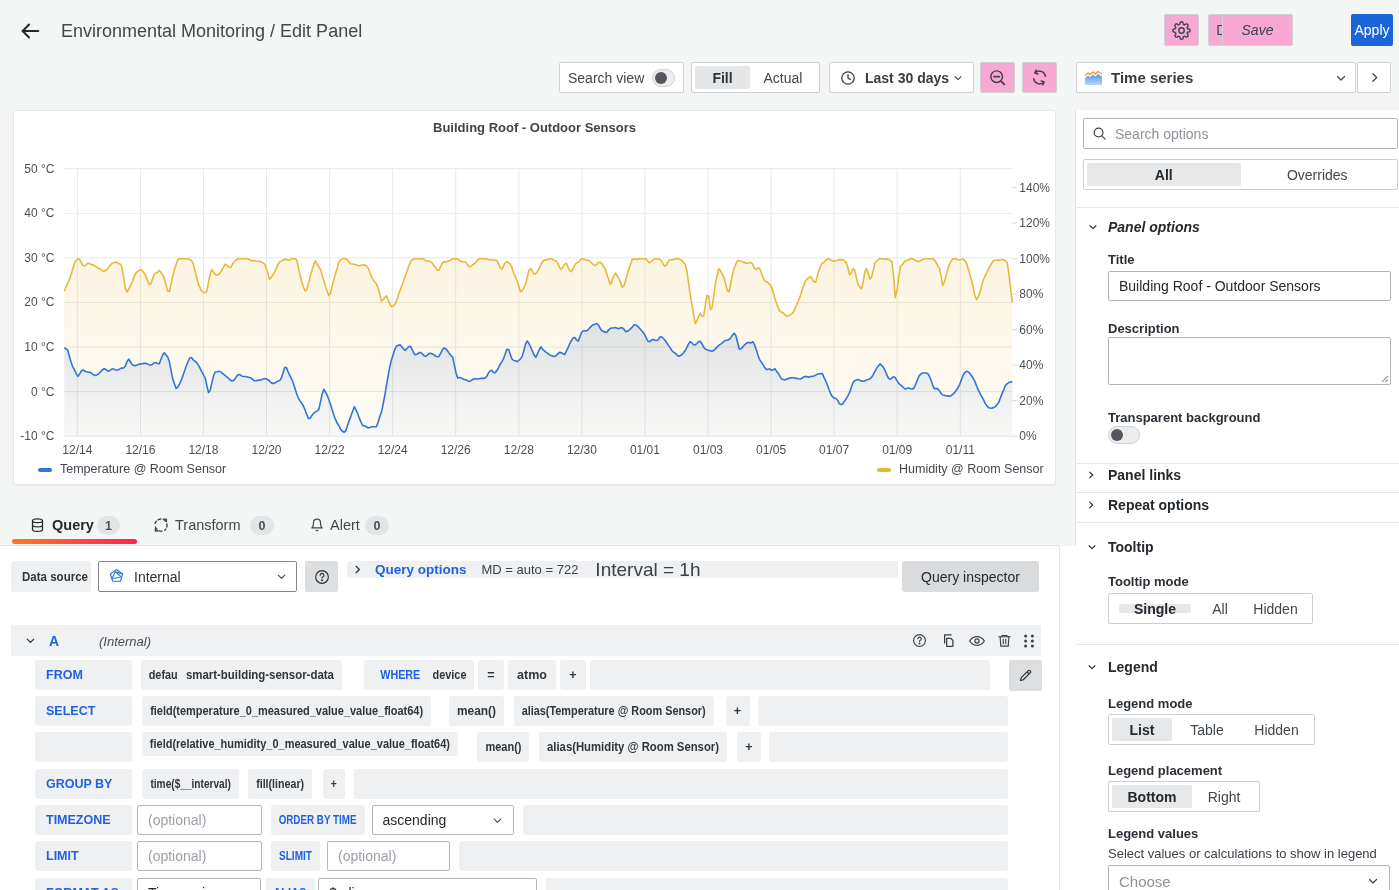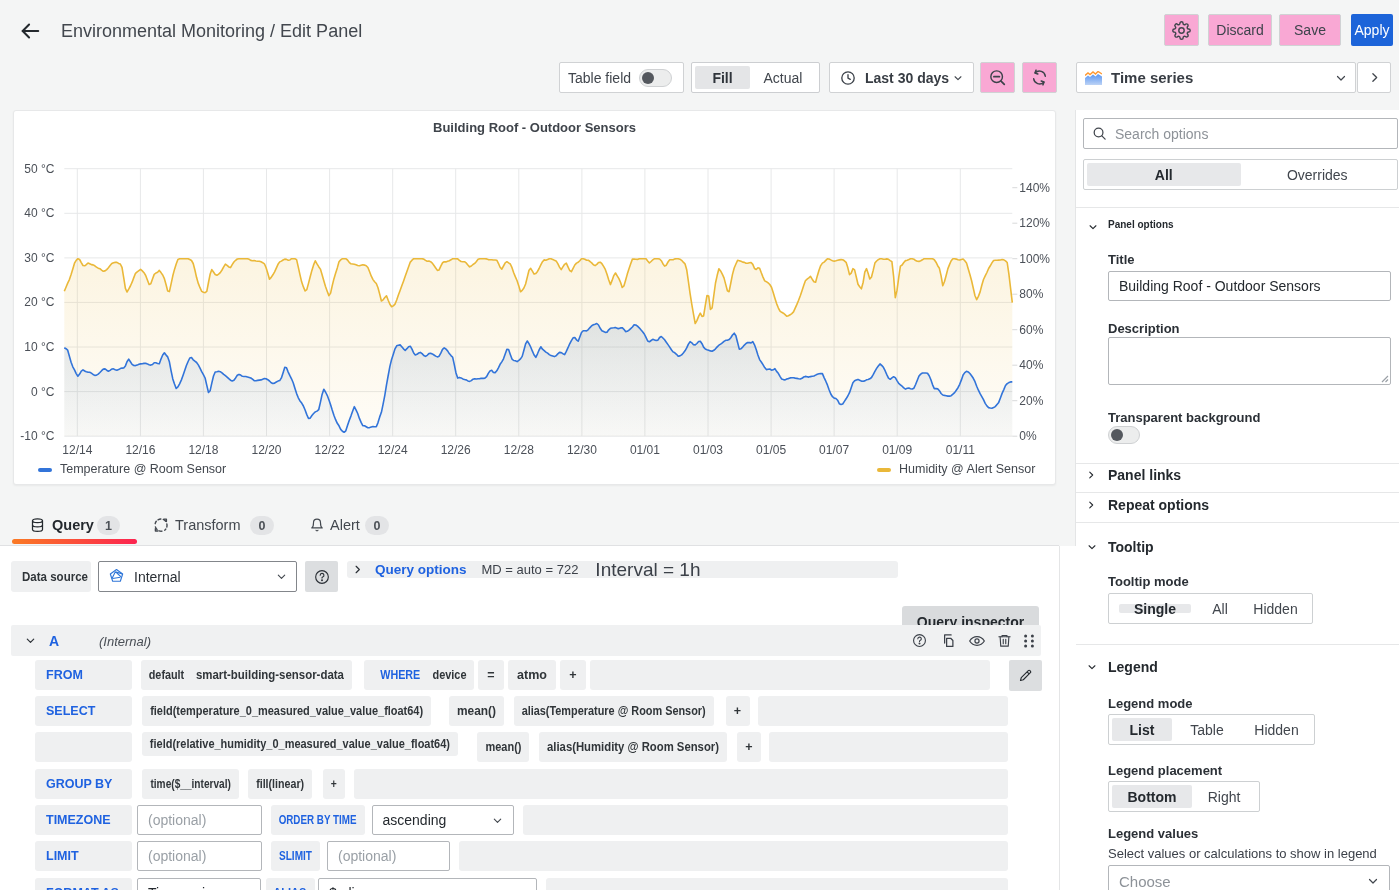--- a/index.html
+++ b/index.html
@@ -22,25 +22,25 @@
     <path d="M11 5l-7 7 7 7"></path>
   </svg>
 <div class="abs" style="left:61px;top:21px;font-size:18px;color:#42474e;font-weight:500;">Environmental Monitoring / Edit Panel</div>
 <div class="btn wbtn abs" style="left:1164px;top:14px;width:35px;height:32px;">
 <svg width="19" height="19" viewBox="0 0 24 24" fill="none" stroke="#41464d" stroke-width="1.8" stroke-linecap="round" stroke-linejoin="round">
       <circle cx="12" cy="12" r="3.4"></circle>
       <path d="M19.4 15a1.65 1.65 0 0 0 .33 1.82l.06.06a2 2 0 1 1-2.83 2.83l-.06-.06a1.65 1.65 0 0 0-1.82-.33 1.65 1.65 0 0 0-1 1.51V21a2 2 0 1 1-4 0v-.09A1.65 1.65 0 0 0 9 19.4a1.65 1.65 0 0 0-1.82.33l-.06.06a2 2 0 1 1-2.83-2.83l.06-.06a1.65 1.65 0 0 0 .33-1.82 1.65 1.65 0 0 0-1.51-1H3a2 2 0 1 1 0-4h.09A1.65 1.65 0 0 0 4.6 9a1.65 1.65 0 0 0-.33-1.82l-.06-.06a2 2 0 1 1 2.83-2.83l.06.06a1.65 1.65 0 0 0 1.82.33H9a1.65 1.65 0 0 0 1-1.51V3a2 2 0 1 1 4 0v.09a1.65 1.65 0 0 0 1 1.51 1.65 1.65 0 0 0 1.82-.33l.06-.06a2 2 0 1 1 2.83 2.83l-.06.06a1.65 1.65 0 0 0-.33 1.82V9a1.65 1.65 0 0 0 1.51 1H21a2 2 0 1 1 0 4h-.09a1.65 1.65 0 0 0-1.51 1z"></path>
     </svg>
 </div>
 <div class="btn wbtn abs" style="left:1208px;top:14px;width:64px;height:32px;">Discard</div>
-<div class="btn wbtn abs" style="left:1279px;top:14px;width:62px;height:32px;">Save</div>
+<div class="btn wbtn abs" style="left:1222px;top:14px;width:71px;height:32px;font-style:italic;">Save</div>
 <div class="btn abs" style="left:1351px;top:14px;width:42px;height:32px;background:#1c64d9;color:#fff;font-weight:500;">Apply</div>
 
 <div class="abs" style="left:559px;top:62px;width:125px;height:31px;background:#fff;border:1px solid #d0d2d4;border-radius:2px;display:flex;align-items:center;padding:0 8px;white-space:nowrap;">
-  <span style="font-size:14px;color:#41464d;">Table field</span>
+  <span style="font-size:14px;color:#41464d;">Search view</span>
   <span style="margin-left:8px;width:33px;height:18px;background:#eceded;border:1px solid #cfd1d3;border-radius:9px;position:relative;display:inline-block;">
       <span style="position:absolute;left:2px;top:2px;width:12px;height:12px;border-radius:50%;background:#54585e;"></span>
     </span>
 </div>
 <div class="seg abs" style="left:691px;top:62px;width:129px;height:31px;">
   <div class="s on" style="width:55px;padding:0;">Fill</div>
     <div class="s" style="flex:1;padding:0;">Actual</div>
 </div>
 <div class="abs" style="left:829px;top:62px;width:145px;height:31px;background:#fff;border:1px solid #d0d2d4;border-radius:2px;display:flex;align-items:center;padding:0 10px;">
     <svg width="16" height="16" viewBox="0 0 24 24" fill="none" stroke="#3c424a" stroke-width="2" stroke-linecap="round">
@@ -138,21 +138,21 @@
       <text x="630.9" y="343" text-anchor="middle" font-size="12" fill="#4b5058">01/01</text>
       <text x="694.0" y="343" text-anchor="middle" font-size="12" fill="#4b5058">01/03</text>
       <text x="757.1" y="343" text-anchor="middle" font-size="12" fill="#4b5058">01/05</text>
       <text x="820.1" y="343" text-anchor="middle" font-size="12" fill="#4b5058">01/07</text>
       <text x="883.2" y="343" text-anchor="middle" font-size="12" fill="#4b5058">01/09</text>
       <text x="946.3" y="343" text-anchor="middle" font-size="12" fill="#4b5058">01/11</text>
     </svg>
   <div class="abs" style="left:24px;top:357px;width:14px;height:4px;border-radius:2px;background:#3274D9;"></div>
   <div class="abs" style="left:46px;top:351px;font-size:12.5px;color:#43484f;">Temperature @ Room Sensor</div>
   <div class="abs" style="left:863px;top:357px;width:14px;height:4px;border-radius:2px;background:#EAB839;"></div>
-  <div class="abs" style="left:885px;top:351px;font-size:12.5px;color:#43484f;">Humidity @ Alert Sensor</div>
+  <div class="abs" style="left:885px;top:351px;font-size:12.5px;color:#43484f;">Humidity @ Room Sensor</div>
 </div>
 
 <div class="abs" style="left:0;top:546px;width:1399px;height:344px;background:#fff;"></div>
 <div class="abs" style="left:1059px;top:546px;width:1px;height:344px;background:#e4e5e6;"></div>
 <div class="abs" style="left:0;top:545px;width:1059px;height:1px;background:#e0e1e3;"></div>
 
 <div class="abs" style="left:30px;top:517px;">
   <svg width="15" height="16" viewBox="0 0 24 24" fill="none" stroke="#24292e" stroke-width="2">
       <ellipse cx="12" cy="5" rx="8" ry="3"></ellipse>
       <path d="M4 5v14c0 1.66 3.58 3 8 3s8-1.34 8-3V5"></path>
@@ -203,21 +203,21 @@
     </svg>
 </div>
 <div class="abs" style="left:347px;top:561px;width:551px;height:17px;background:#eff0f1;border-radius:3px;display:flex;align-items:center;padding:0 5px;">
   <svg width="11" height="11" viewBox="0 0 24 24" fill="none" stroke="#2b3036" stroke-width="2.6" stroke-linecap="round" stroke-linejoin="round">
       <path d="M9 5l7 7-7 7"></path>
     </svg>
   <span style="font-size:13.5px;font-weight:700;color:#1f62e0;margin-left:12px;">Query options</span>
   <span style="font-size:13px;color:#3c4149;margin-left:15px;">MD = auto = 722</span>
   <span style="font-size:19px;color:#3c4149;margin-left:17px;">Interval = 1h</span>
 </div>
-<div class="abs btn" style="left:902px;top:561px;width:137px;height:31px;background:#d9dbdd;border-radius:3px;font-weight:700;font-size:14px;color:#24292e;margin-top:45px;">Query inspector</div>
+<div class="abs btn" style="left:902px;top:561px;width:137px;height:31px;background:#d9dbdd;border-radius:3px;font-weight:400;font-size:14px;color:#24292e;">Query inspector</div>
 
 <div class="abs" style="left:11px;top:625px;width:1030px;height:31px;background:#f0f1f2;border-radius:2px;"></div>
 <svg class="abs" style="left:25px;top:635px;" width="11" height="11" viewBox="0 0 24 24" fill="none" stroke="#2b3036" stroke-width="2.6" stroke-linecap="round" stroke-linejoin="round">
     <path d="M5 9l7 7 7-7"></path>
   </svg>
 <div class="abs" style="left:49px;top:633px;font-size:14px;font-weight:700;color:#1f62e0;">A</div>
 <div class="abs" style="left:99px;top:634px;font-size:13px;font-style:italic;color:#4a4f56;">(Internal)</div>
 <svg class="abs" style="left:912px;top:633px;" width="15" height="15" viewBox="0 0 24 24" fill="none" stroke="#3c4149" stroke-width="1.8">
     <circle cx="12" cy="12" r="9.5"></circle>
     <path d="M9.3 9.3a2.8 2.8 0 1 1 3.7 2.7c-.8.3-1 1-1 1.6" stroke-linecap="round"></path>
@@ -245,21 +245,21 @@
     <circle cx="2.6" cy="12" r="1.5"></circle>
     <circle cx="9.4" cy="12" r="1.5"></circle>
   </svg>
 
 <div class="abs" style="left:35px;top:660px;width:96.5px;height:30px;background:#eff0f1;border-radius:3px;display:flex;align-items:center;justify-content:flex-start;padding:0 0 0 11px;font-size:12.5px;font-weight:700;color:#1f62e0;white-space:nowrap;">
     <span style="display:inline-block;transform:scaleX(1.000);transform-origin:left center;">FROM</span>
   </div>
 <div class="abs" style="left:140.5px;top:660px;width:51.5px;height:30px;background:#eff0f1;border-radius:3px;display:flex;align-items:center;justify-content:center;padding:0;font-size:12.5px;font-weight:700;color:#303539;white-space:nowrap;">
     <span style="display:inline-block;transform:scaleX(0.866);transform-origin:center center;">default</span>
   </div>
-<div class="abs" style="left:188px;top:660px;width:164px;height:30px;background:#eff0f1;border-radius:3px;display:flex;align-items:center;justify-content:center;padding:8px;font-size:12.5px;font-weight:700;color:#303539;white-space:nowrap;">
+<div class="abs" style="left:178px;top:660px;width:164px;height:30px;background:#eff0f1;border-radius:3px;display:flex;align-items:center;justify-content:center;padding:8px;font-size:12.5px;font-weight:700;color:#303539;white-space:nowrap;">
     <span style="display:inline-block;transform:scaleX(0.915);transform-origin:center center;">smart-building-sensor-data</span>
   </div>
 <div class="abs" style="left:364px;top:660px;width:72px;height:30px;background:#eff0f1;border-radius:3px;display:flex;align-items:center;justify-content:center;padding:0;font-size:12.5px;font-weight:700;color:#1f62e0;white-space:nowrap;">
     <span style="display:inline-block;transform:scaleX(0.860);transform-origin:center center;">WHERE</span>
   </div>
 <div class="abs" style="left:424px;top:660px;width:50px;height:30px;background:#eff0f1;border-radius:3px;display:flex;align-items:center;justify-content:center;padding:0;font-size:12.5px;font-weight:700;color:#303539;white-space:nowrap;">
     <span style="display:inline-block;transform:scaleX(0.874);transform-origin:center center;">device</span>
   </div>
 <div class="abs" style="left:478px;top:660px;width:26px;height:30px;background:#eff0f1;border-radius:3px;display:flex;align-items:center;justify-content:center;padding:0;font-size:12.5px;font-weight:700;color:#303539;white-space:nowrap;">
     <span style="display:inline-block;transform:scaleX(1.000);transform-origin:center center;">=</span>
@@ -360,21 +360,21 @@
     <span style="font-size:14px;color:#8d9298;margin-left:8px;">Search options</span>
   </div>
 <div class="abs" style="left:1083px;top:159px;width:315px;height:31px;background:#fff;border:1px solid #cdd0d2;border-radius:2px;display:flex;padding:3px;">
     <div style="flex:1;background:#e7e8ea;border-radius:2px;display:flex;align-items:center;justify-content:center;font-size:14px;font-weight:700;color:#24292e;">All</div>
     <div style="flex:1;display:flex;align-items:center;justify-content:center;font-size:14px;color:#41464d;">Overrides</div>
   </div>
 <div class="abs" style="left:1076px;top:207px;width:323px;height:1px;background:#e6e7e8;"></div>
 <svg class="abs" style="left:1088px;top:222px" width="10" height="10" viewBox="0 0 24 24" fill="none" stroke="#24292e" stroke-width="2.6" stroke-linecap="round" stroke-linejoin="round">
     <path d="M5 9l7 7 7-7"></path>
   </svg>
-<div class="abs" style="left:1108px;top:219px;font-size:10px;font-weight:700;color:#24292e;">Panel options</div>
+<div class="abs" style="left:1108px;top:219px;font-size:14px;font-weight:700;color:#24292e;font-style:italic;">Panel options</div>
 <div class="lbl" style="left:1108px;top:252px;">Title</div>
 <div class="abs" style="left:1108px;top:271px;width:283px;height:30px;background:#fff;border:1px solid #b3b6ba;border-radius:2px;display:flex;align-items:center;padding:0 10px;font-size:14px;color:#24292e;white-space:nowrap;overflow:hidden;">Building Roof - Outdoor Sensors</div>
 <div class="lbl" style="left:1108px;top:321px;">Description</div>
 <div class="abs" style="left:1108px;top:337px;width:283px;height:48px;background:#fff;border:1px solid #b3b6ba;border-radius:2px;">
     <svg class="abs" style="right:1px;bottom:1px" width="10" height="10" viewBox="0 0 10 10" stroke="#9aa0a6" stroke-width="1.2">
       <path d="M9 3L3 9M9 6.5L6.5 9"></path>
     </svg>
   </div>
 <div class="lbl" style="left:1108px;top:410px;">Transparent background</div>
 <div class="abs" style="left:1108px;top:426px;width:32px;height:18px;background:#eceded;border:1px solid #cfd1d3;border-radius:9px;">

